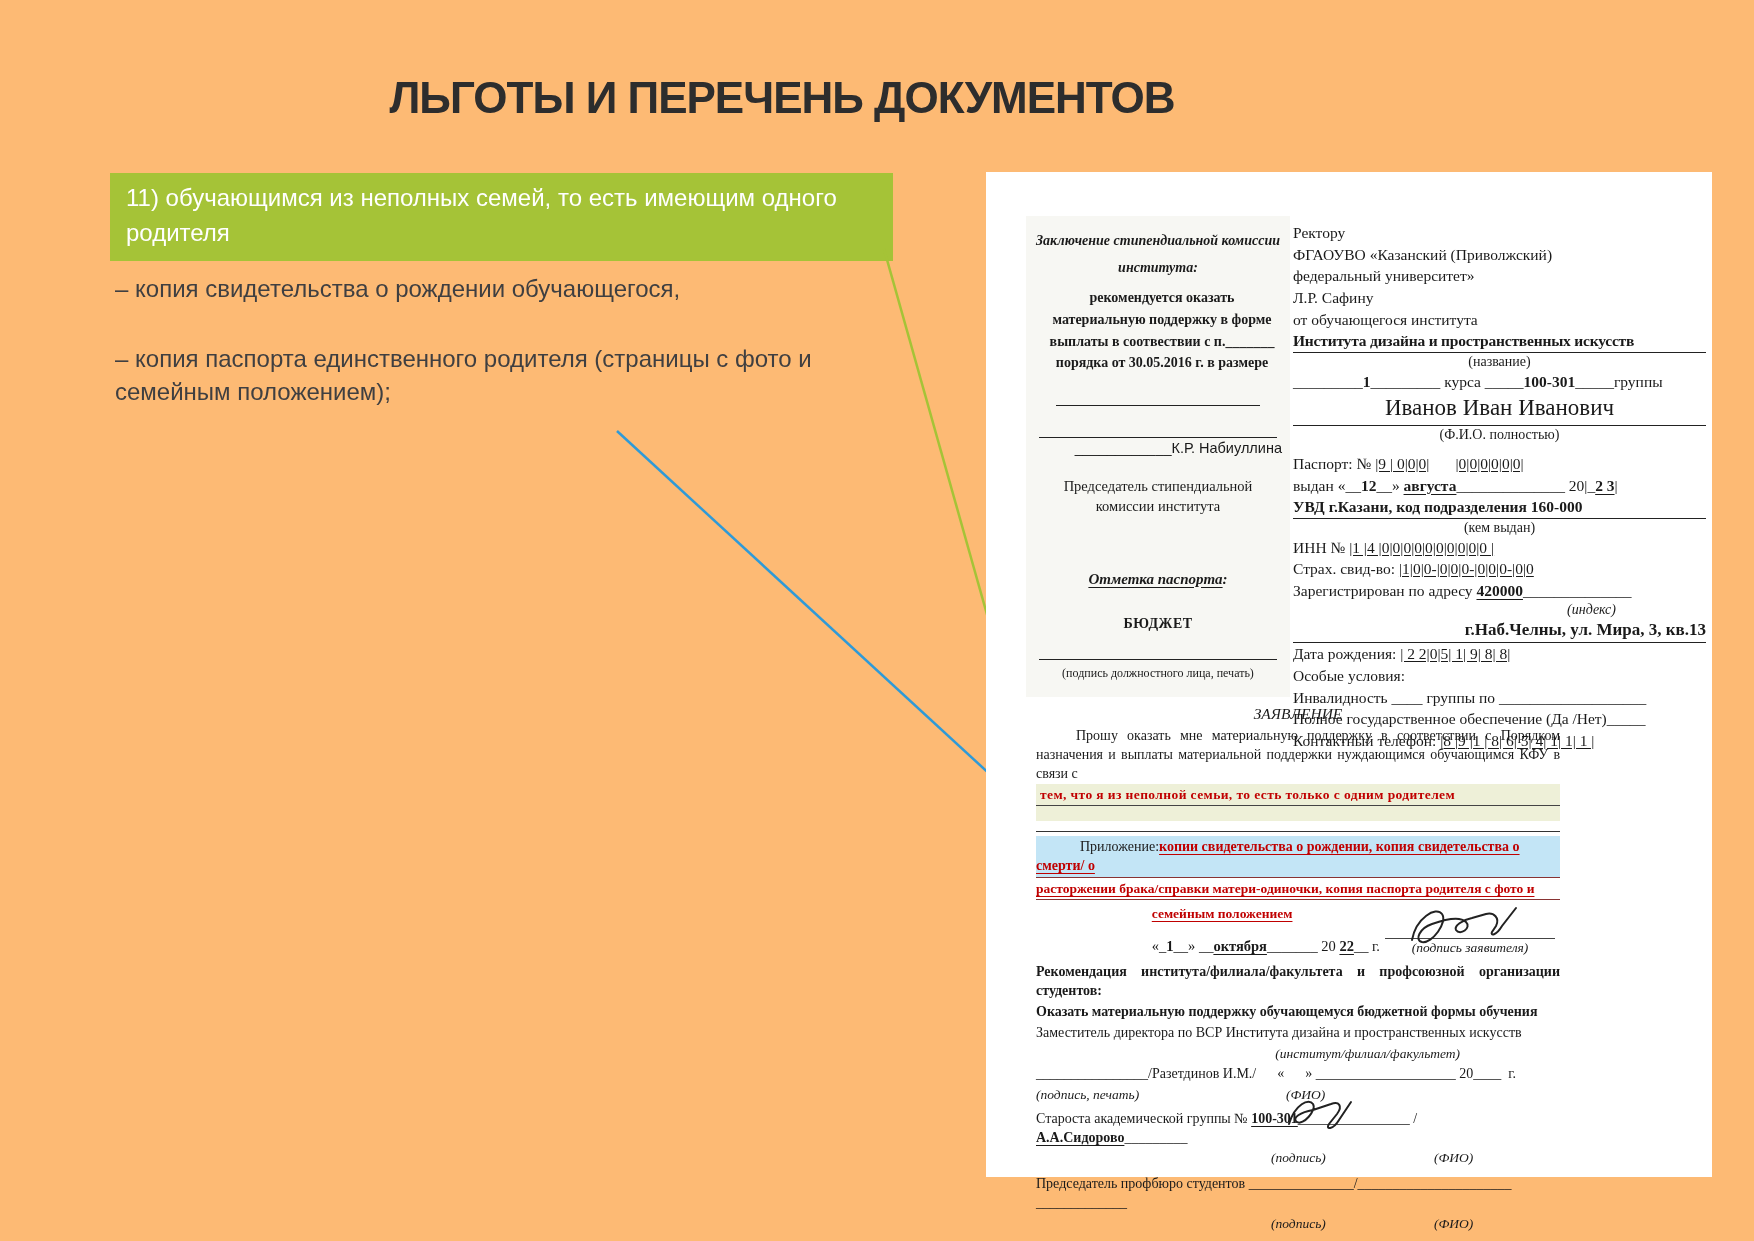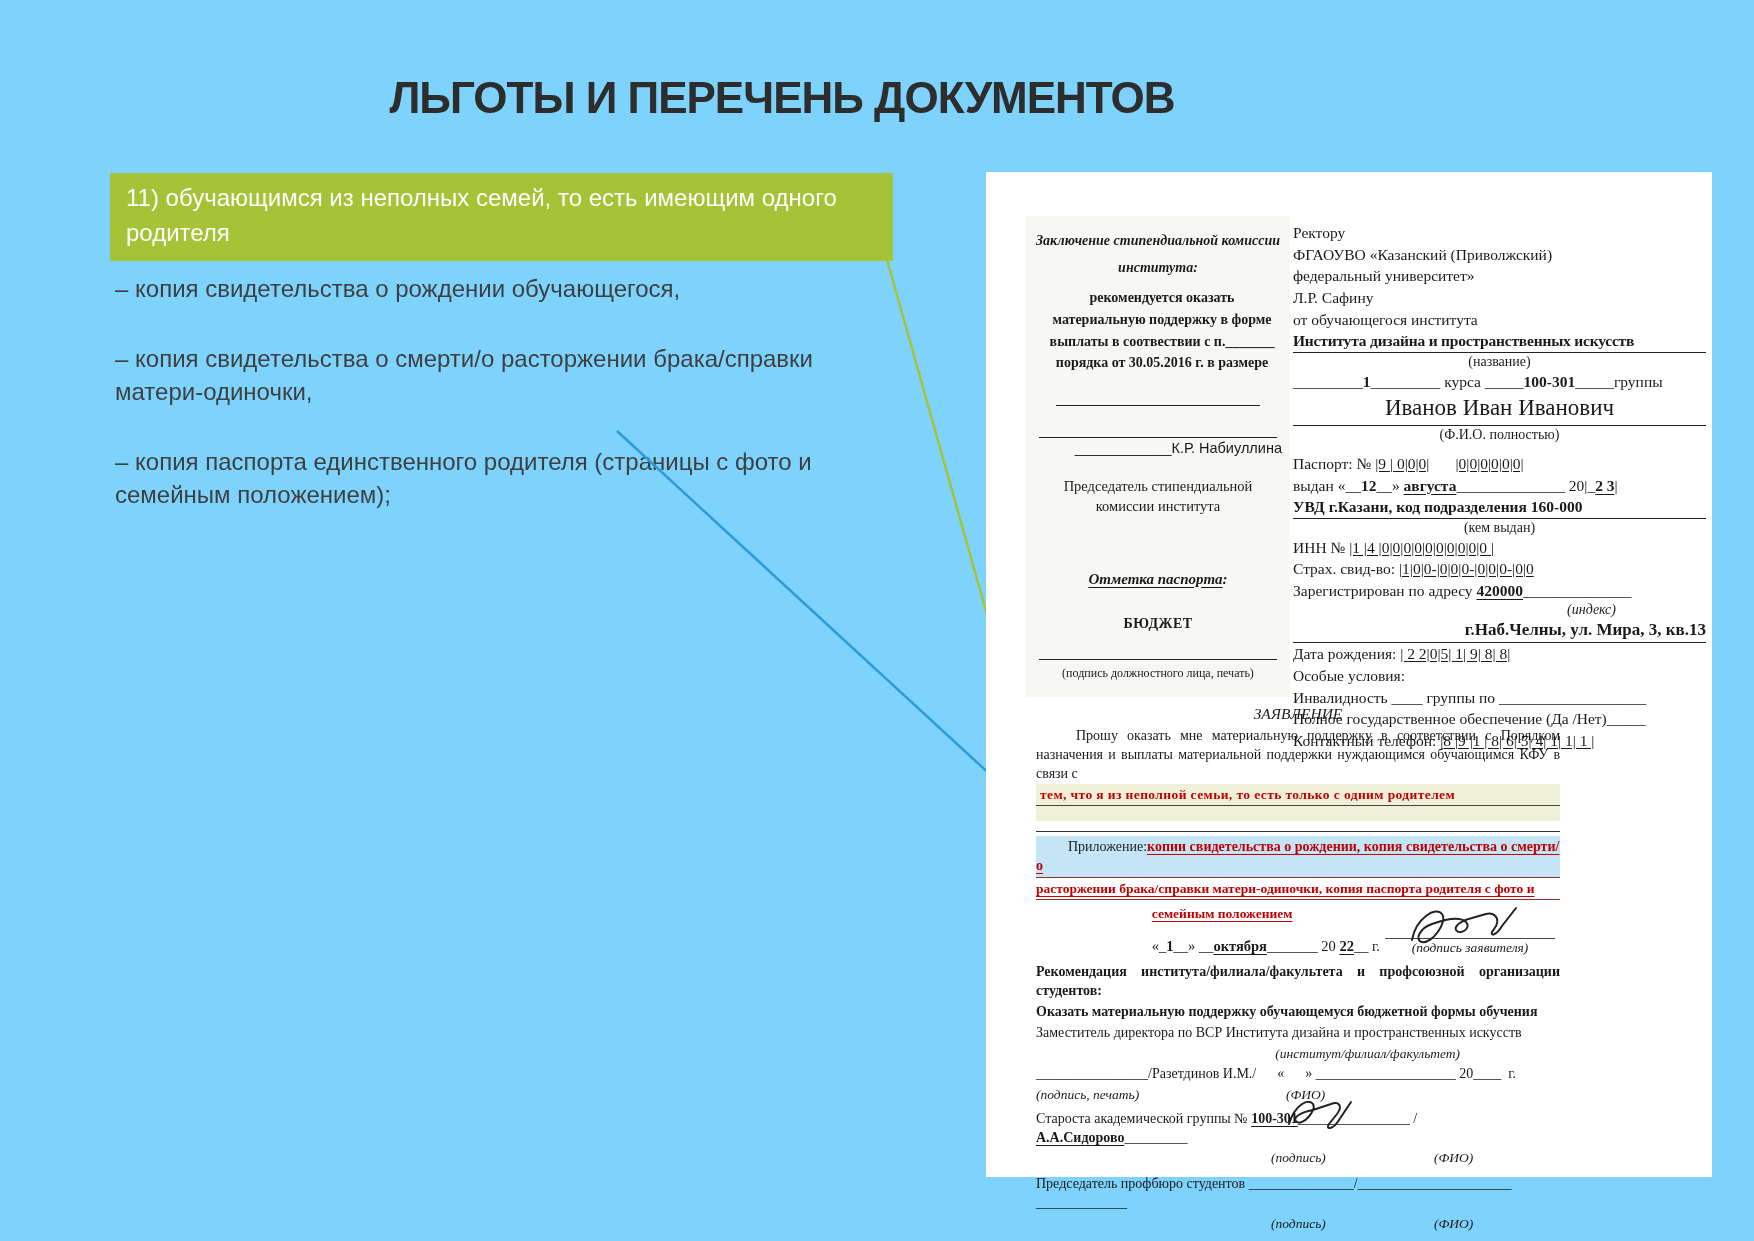--- a/index.html
+++ b/index.html
@@ -1,16 +1,16 @@
 <!DOCTYPE html>
 <html><head>
 <meta charset="utf-8">
 <style>
   html,body{margin:0;padding:0;}
-  .slide{position:relative;width:1754px;height:1241px;background:#7dd3fc;overflow:hidden;
+  .slide{position:relative;width:1754px;height:1241px;background:#fdba74;overflow:hidden;
          font-family:"Liberation Sans","DejaVu Sans",sans-serif;}
   .title{position:absolute;left:0;top:44px;width:1564px;text-align:center;
          font-size:44px;font-weight:bold;color:#2d2d2d;letter-spacing:-1px;}
   .badge{position:absolute;left:110px;top:173px;width:751px;background:#a5c337;color:#ffffff;
          font-size:24px;line-height:1.45;padding:8px 16px 10px 16px;}
   .bullets{position:absolute;left:115px;top:272px;width:700px;color:#3f3f41;font-size:24px;line-height:1.4;}
   .bullets p{margin:0 0 36px 0;}
   .arrows{position:absolute;left:0;top:0;pointer-events:none;}
 
   
@@ -46,21 +46,21 @@
   .gap8{display:inline-block;width:26px;}
 
   .statement{position:absolute;left:50px;top:532px;width:524px;font-size:14px;line-height:1.35;}
   .st-head{font-style:italic;text-align:center;font-size:15.5px;margin:0 0 2px 0;}
   .st-body{text-align:justify;text-indent:40px;margin:0;}
   .red{color:#c00000;font-weight:bold;}
   .pale1{background:#eef0d8;border-bottom:1.5px solid #444;padding:2px 0 1px 4px;font-size:13.5px;letter-spacing:0.4px;}
   .pale2{background:#eef0d8;height:15px;}
   .gapline{height:10px;border-bottom:1.5px solid #333;margin-bottom:4px;}
   .bluebar{background:#c3e5f6;border-bottom:1.5px solid #833;padding:2px 0 1px 0;font-size:14px;}
-  .bluebar .alabel{padding-left:32px;}
+  .bluebar .alabel{padding-left:44px;}
   .redline{border-bottom:1.5px solid #833;padding:2px 0 1px 0;font-size:13.5px;}
   .redline3{padding:2px 0 0 0;font-size:13.5px;}
   .ru{text-decoration:underline;text-underline-offset:3px;}
   .bottomrow{display:flex;justify-content:flex-end;align-items:flex-end;margin-top:2px;}
   .dateline{font-size:14.5px;margin-top:14px;}
   .sigblock{width:180px;text-align:center;}
   .sigblock svg{display:block;margin:0 auto -12px auto;}
   .sigline{border-bottom:1.5px solid #444;width:170px;margin:0 auto;}
   .sighint{font-style:italic;font-size:13.5px;}
   .rec-title{font-weight:bold;text-align:justify;margin:6px 0 0 0;}
@@ -81,21 +81,20 @@
 <body>
 
 <div class="slide">
 
   <h1 class="title">ЛЬГОТЫ И ПЕРЕЧЕНЬ ДОКУМЕНТОВ</h1>
 
   <div class="badge">11) обучающимся из неполных семей, то есть имеющим одного родителя</div>
 
   <div class="bullets">
     <p>– копия свидетельства о рождении обучающегося,</p>
-    <p>– копия свидетельства о смерти/о расторжении брака/справки матери-одиночки,</p>
     <p>– копия паспорта единственного родителя (страницы с фото и семейным положением);</p>
   </div>
 
   <svg class="arrows" width="1754" height="1241">
     <defs>
       <marker id="ah-g" markerWidth="9" markerHeight="9" refX="7" refY="4.5" orient="auto">
         <path d="M0,0 L9,4.5 L0,9 Z" fill="#a5c337"></path>
       </marker>
       <marker id="ah-b" markerWidth="9" markerHeight="9" refX="7" refY="4.5" orient="auto">
         <path d="M0,0 L9,4.5 L0,9 Z" fill="#2e9ad8"></path>

